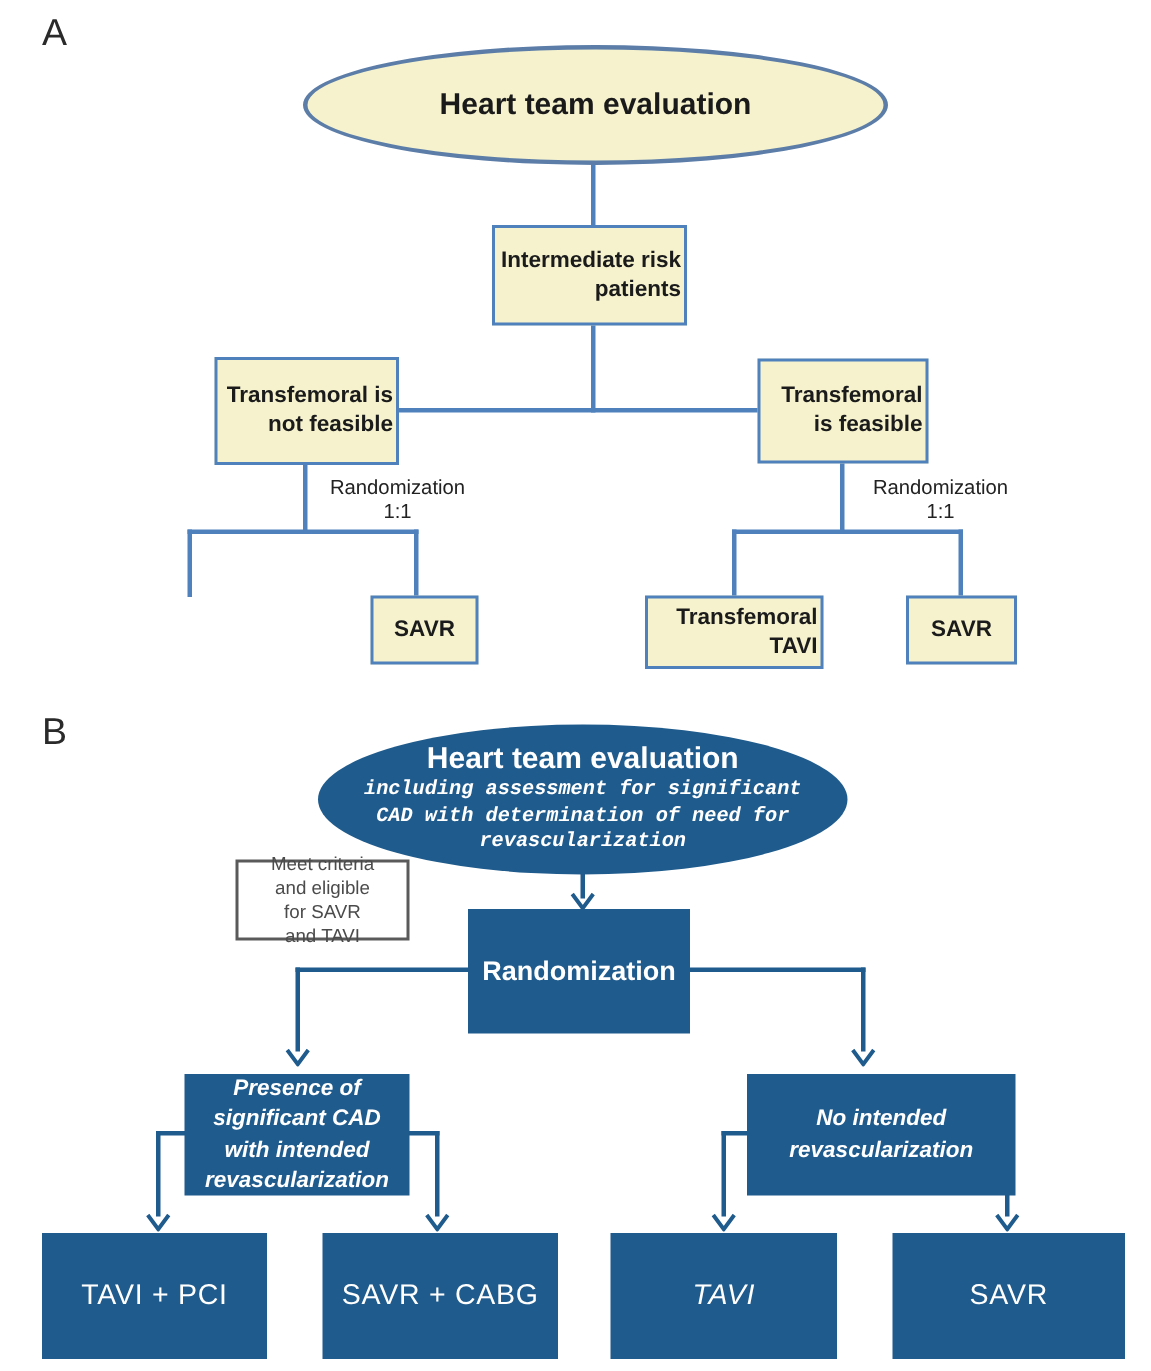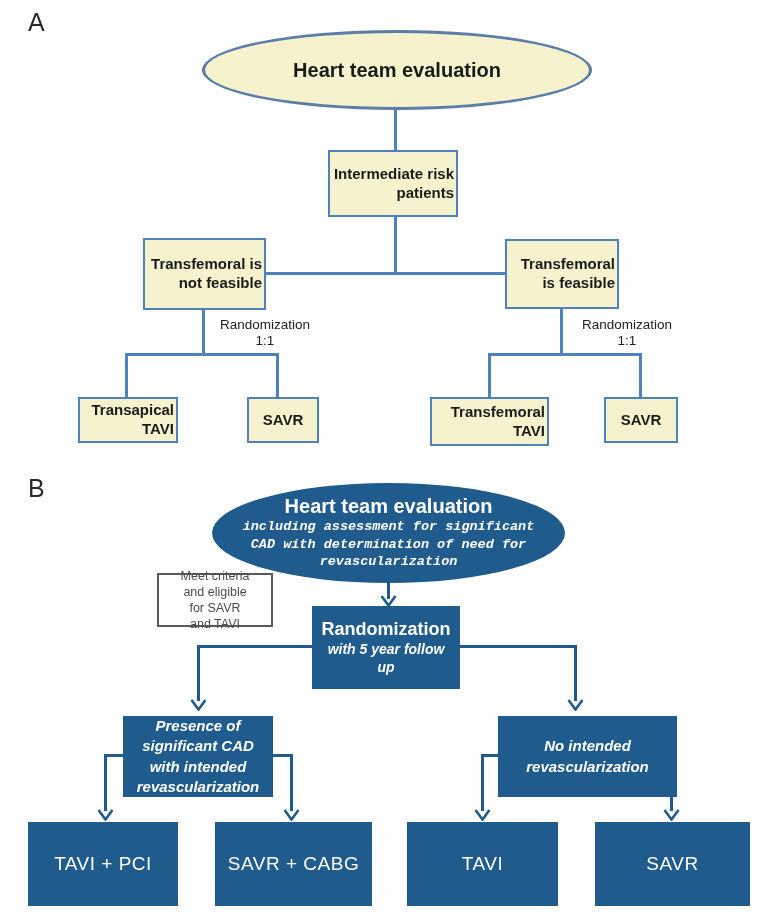--- a/index.html
+++ b/index.html
@@ -88,21 +88,20 @@
 
   <div class="rand-note" style="left:205px;top:317px;width:120px;">
     <div>Randomization</div>
     <div>1:1</div>
   </div>
   <div class="rand-note" style="left:567px;top:317px;width:120px;">
     <div>Randomization</div>
     <div>1:1</div>
   </div>
 
-  <div class="box-a" style="left:78px;top:397px;width:100px;height:46px;">Transapical TAVI</div>
   <div class="box-a" style="left:247px;top:397px;width:72px;height:46px;">SAVR</div>
   <div class="box-a" style="left:430px;top:397px;width:119px;height:49px;">Transfemoral TAVI</div>
   <div class="box-a" style="left:604px;top:397px;width:74px;height:46px;">SAVR</div>
 
   <div class="panel-label" style="left:28px;top:474px;">B</div>
 
   <div class="node-b ellipse-b" style="left:212px;top:483px;width:353px;height:100px;">
     <div class="title">Heart team evaluation</div>
     <div class="subtitle">including assessment for significant CAD with determination of need for revascularization</div>
   </div>
@@ -119,21 +118,20 @@
   <svg class="arrow-v" style="left:190px;top:699px;" viewBox="0 0 17 12">
       <path d="M1.5 1 L8.5 10.5 L15.5 1"></path>
     </svg>
   <div class="vline-b" style="left:574px;top:645px;width:3px;height:56px;"></div>
   <svg class="arrow-v" style="left:567px;top:699px;" viewBox="0 0 17 12">
       <path d="M1.5 1 L8.5 10.5 L15.5 1"></path>
     </svg>
 
   <div class="node-b rand-b" style="left:312px;top:606px;width:148px;height:83px;">
     <div class="title">Randomization</div>
-    <div class="subtitle">with 5 year follow up</div>
   </div>
 
   <div class="node-b branch-b" style="left:123px;top:716px;width:150px;height:81px;">Presence of significant CAD with intended revascularization</div>
   <div class="hline-b" style="left:104px;top:754px;width:21px;height:3px;"></div>
   <div class="vline-b" style="left:104px;top:754px;width:3px;height:57px;"></div>
   <svg class="arrow-v" style="left:97px;top:809px;" viewBox="0 0 17 12">
       <path d="M1.5 1 L8.5 10.5 L15.5 1"></path>
     </svg>
   <div class="hline-b" style="left:272px;top:754px;width:21px;height:3px;"></div>
   <div class="vline-b" style="left:290px;top:754px;width:3px;height:57px;"></div>
@@ -148,16 +146,16 @@
       <path d="M1.5 1 L8.5 10.5 L15.5 1"></path>
     </svg>
   <div class="hline-b" style="left:651px;top:754px;width:22px;height:3px;"></div>
   <div class="vline-b" style="left:670px;top:754px;width:3px;height:57px;"></div>
   <svg class="arrow-v" style="left:663px;top:809px;" viewBox="0 0 17 12">
       <path d="M1.5 1 L8.5 10.5 L15.5 1"></path>
     </svg>
 
   <div class="node-b outcome-b" style="left:28px;top:822px;width:150px;height:84px;">TAVI + PCI</div>
   <div class="node-b outcome-b" style="left:215px;top:822px;width:157px;height:84px;">SAVR + CABG</div>
-  <div class="node-b outcome-b" style="left:407px;top:822px;width:151px;height:84px;">TAVI</div>
+  <div class="node-b outcome-b" style="left:407px;top:822px;width:151px;height:84px;font-style:italic;">TAVI</div>
   <div class="node-b outcome-b" style="left:595px;top:822px;width:155px;height:84px;">SAVR</div>
 
 </div>
 
 </body></html>

